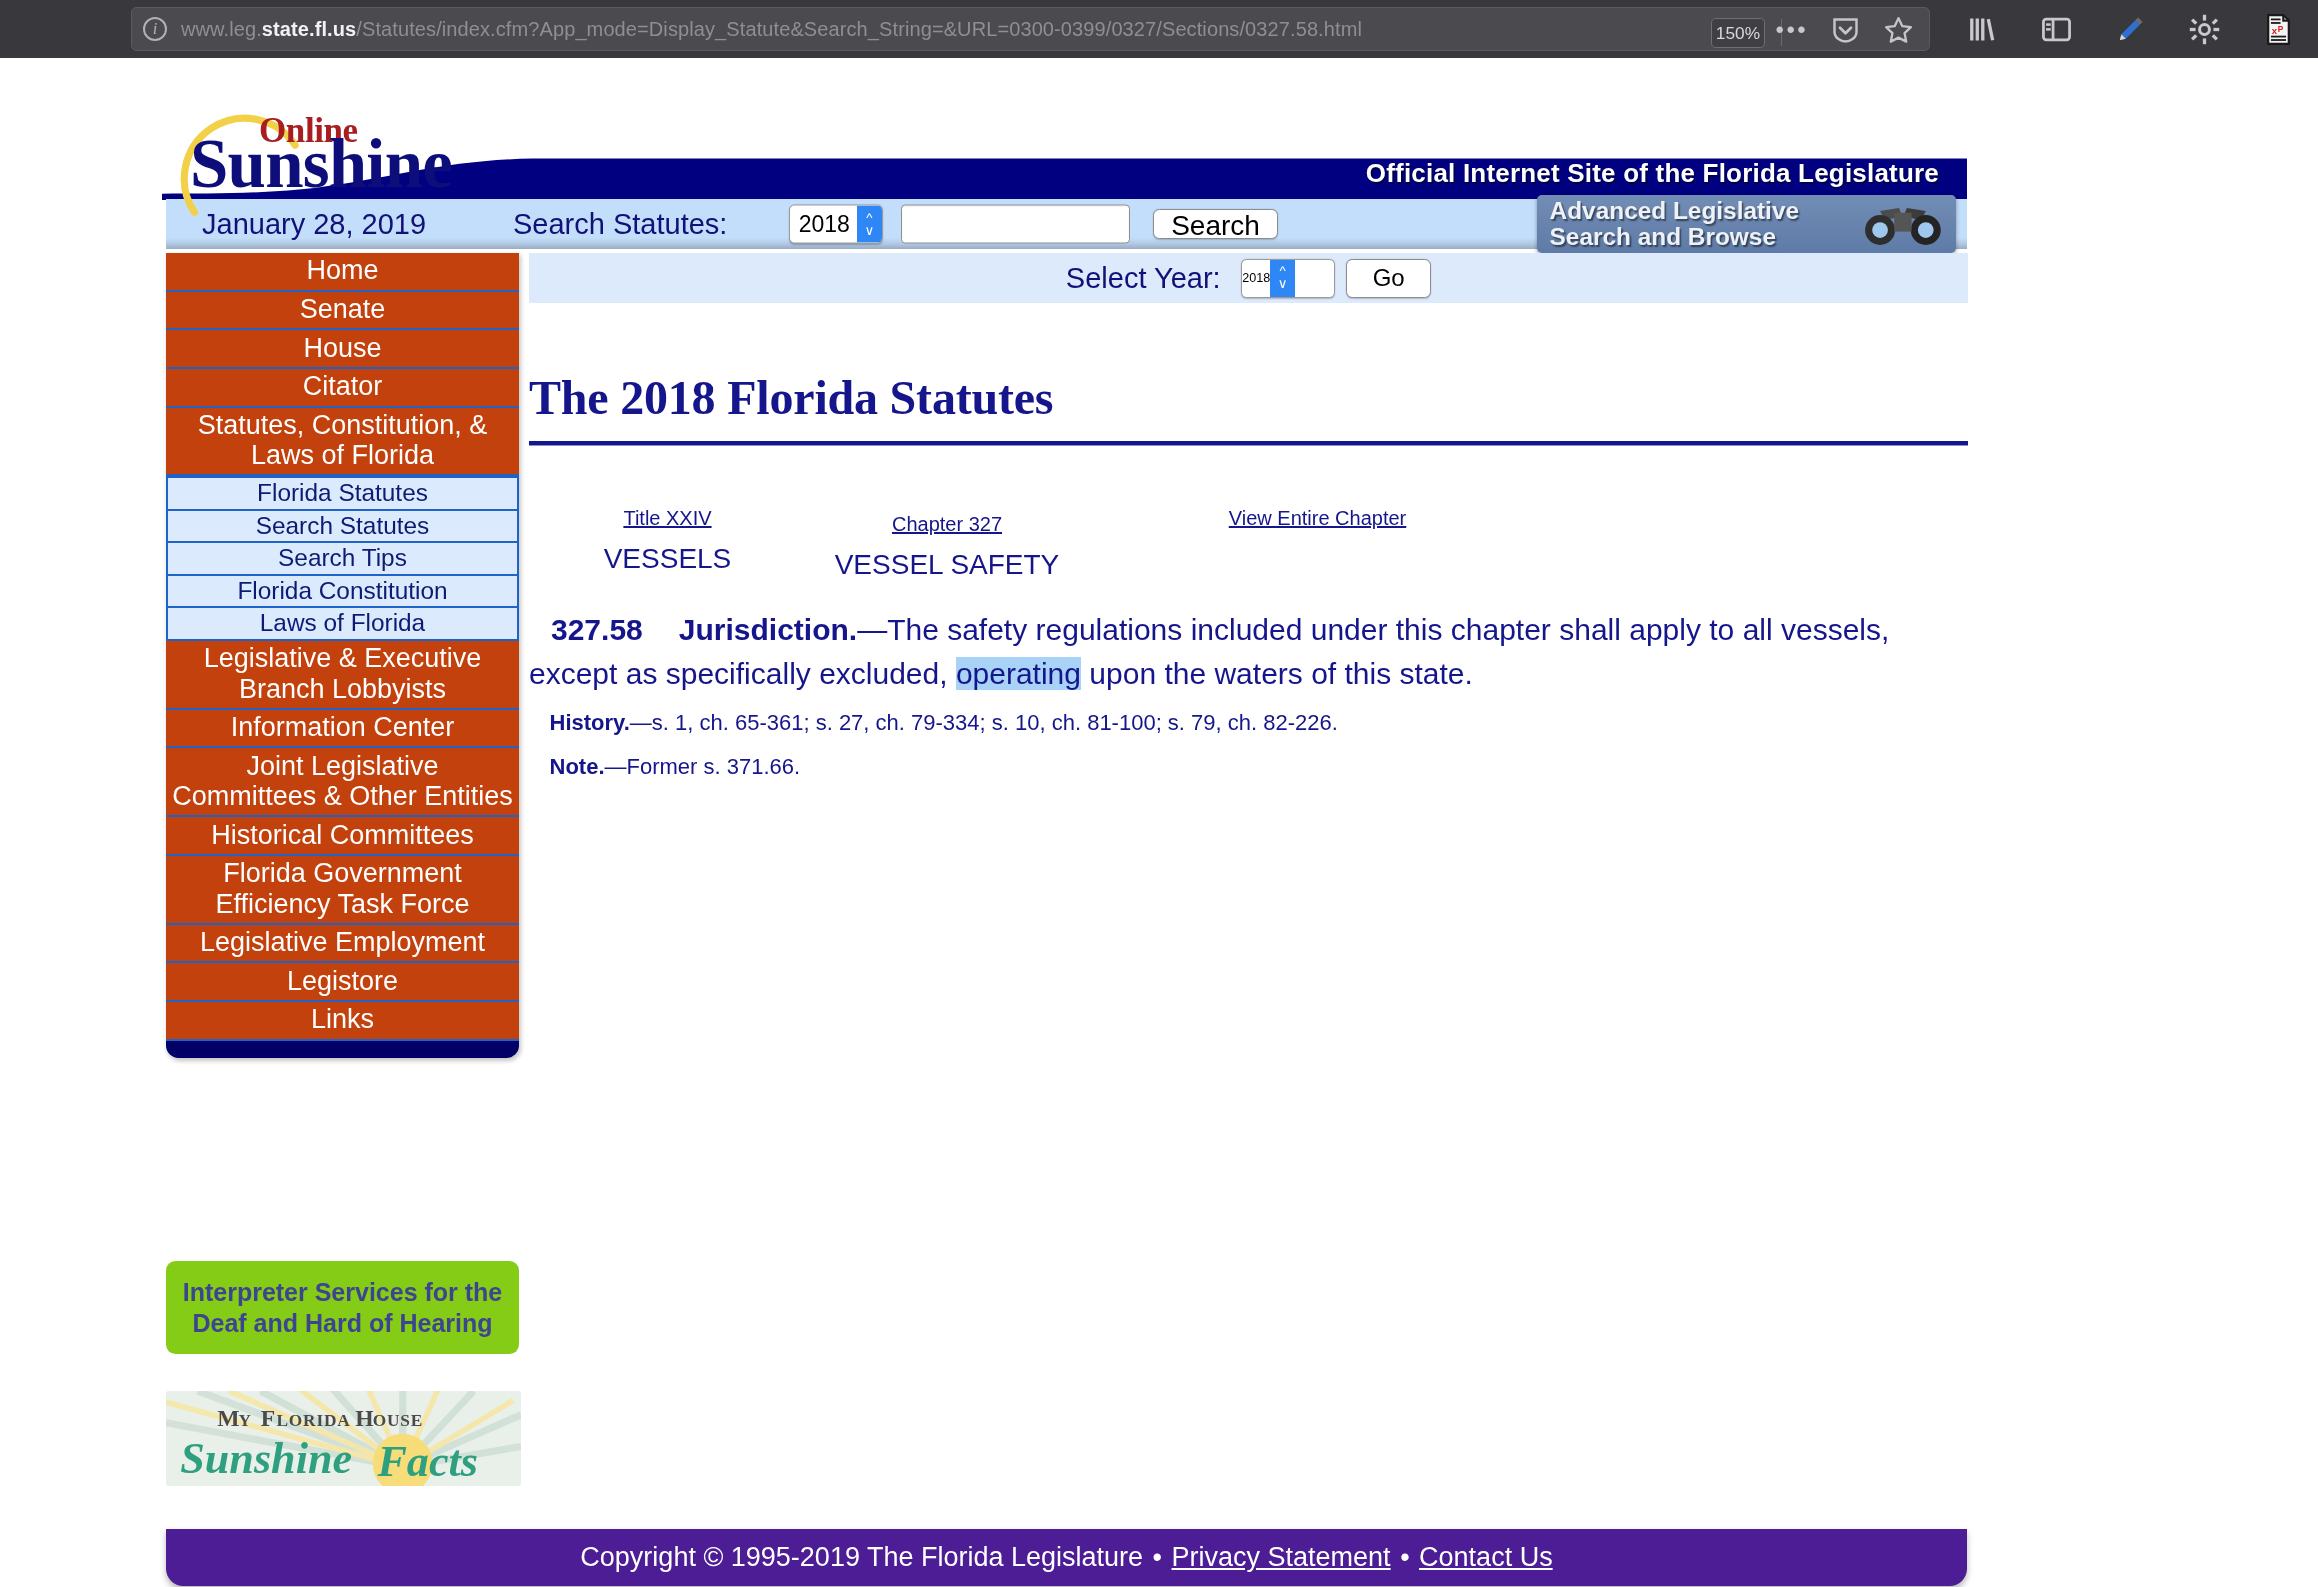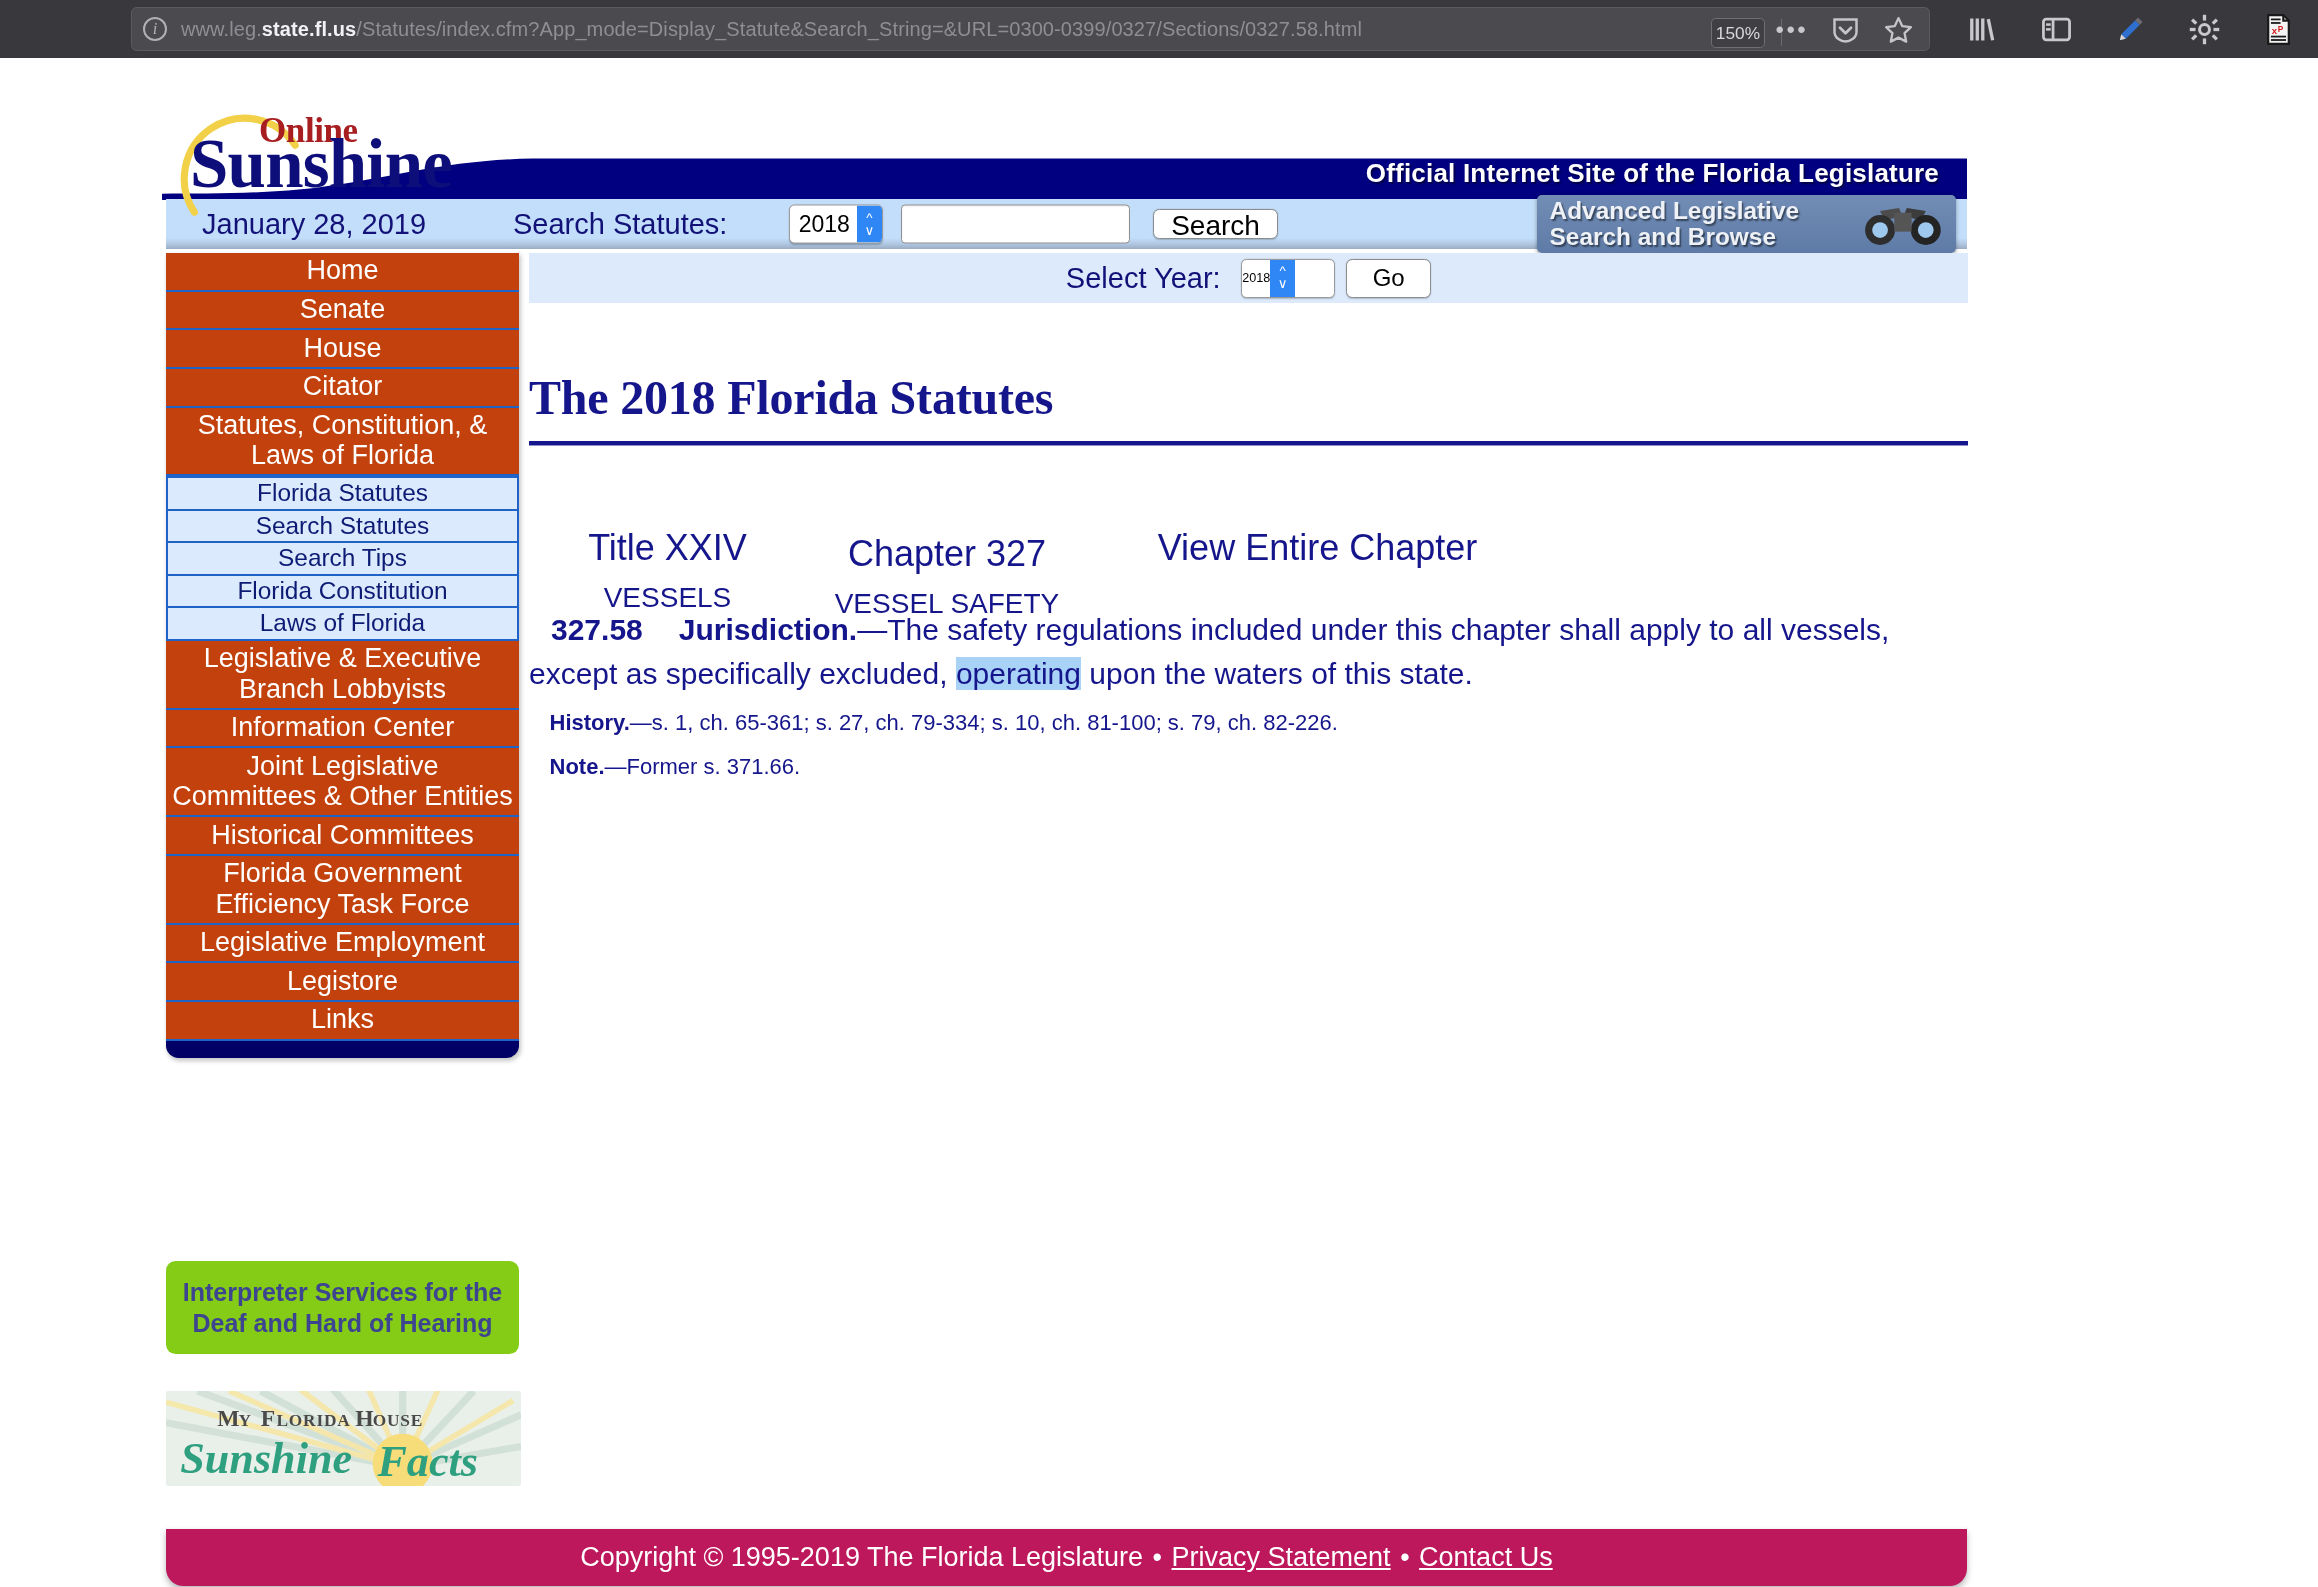--- a/index.html
+++ b/index.html
@@ -375,24 +375,24 @@
     border-bottom: 1.6px solid #8e8ec9;
   }
   .link-row {
     margin-top: 61px;
     position: relative;
     height: 87px;
   }
   .lcol { position: absolute; text-align: center; }
   .lcol a {
     color: #15158c;
-    font-size: 36px;
+    font-size: 20px;
+    text-decoration: underline;
     display: block;
     cursor: pointer;
-    margin-top: 20px;
   }
   .lcol .sub2 {
     color: #15158c;
     font-size: 28px;
     display: block;
     margin-top: 12.6px;
   }
   .col-title { left: 36px; top: 0; width: 205px; }
   .col-chapter { left: 292px; top: 6.3px; width: 252px; }
   .col-view { left: 623px; top: 0; width: 331px; }
@@ -414,21 +414,21 @@
     line-height: 1.5;
     padding-left: 20.5px;
   }
   .meta b { font-weight: bold; }
 
   
   .footer {
     position: absolute;
     left: 4px; top: 1455px;
     width: 1801px; height: 57px;
-    background: #be185d;
+    background: #4c1d95;
     border-radius: 0 0 17.3px 17.3px;
     display: flex;
     align-items: center;
     justify-content: center;
     box-shadow: 0 3.2px 6.3px rgba(0,0,0,0.28);
   }
   .footer-text {
     color: #ffffff;
     font-size: 27px;
     white-space: nowrap;

